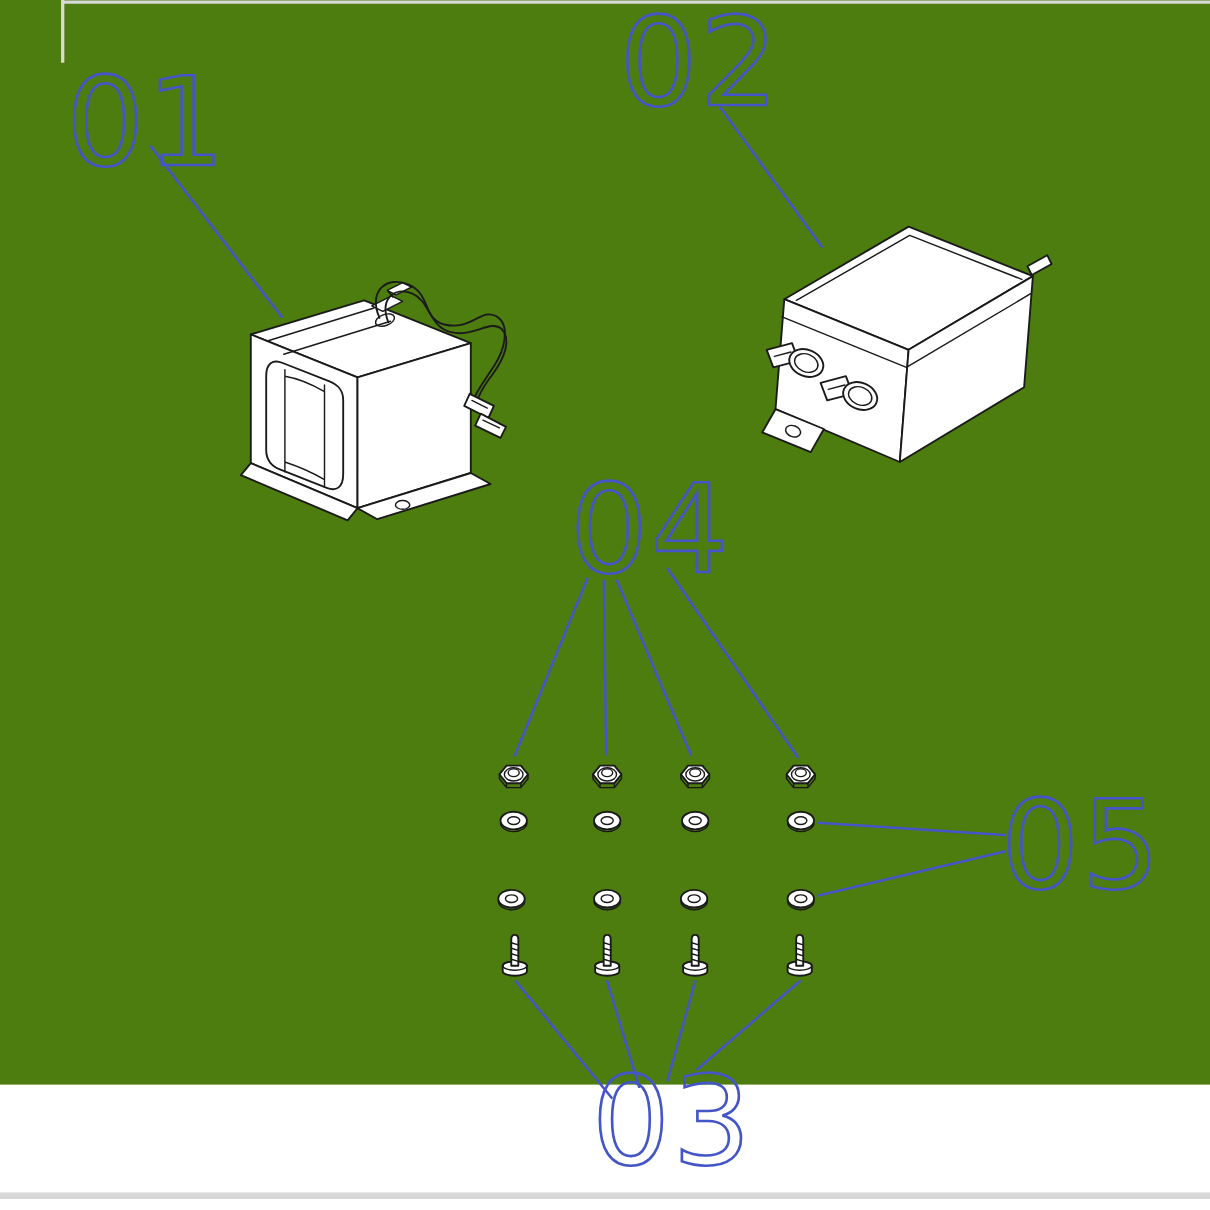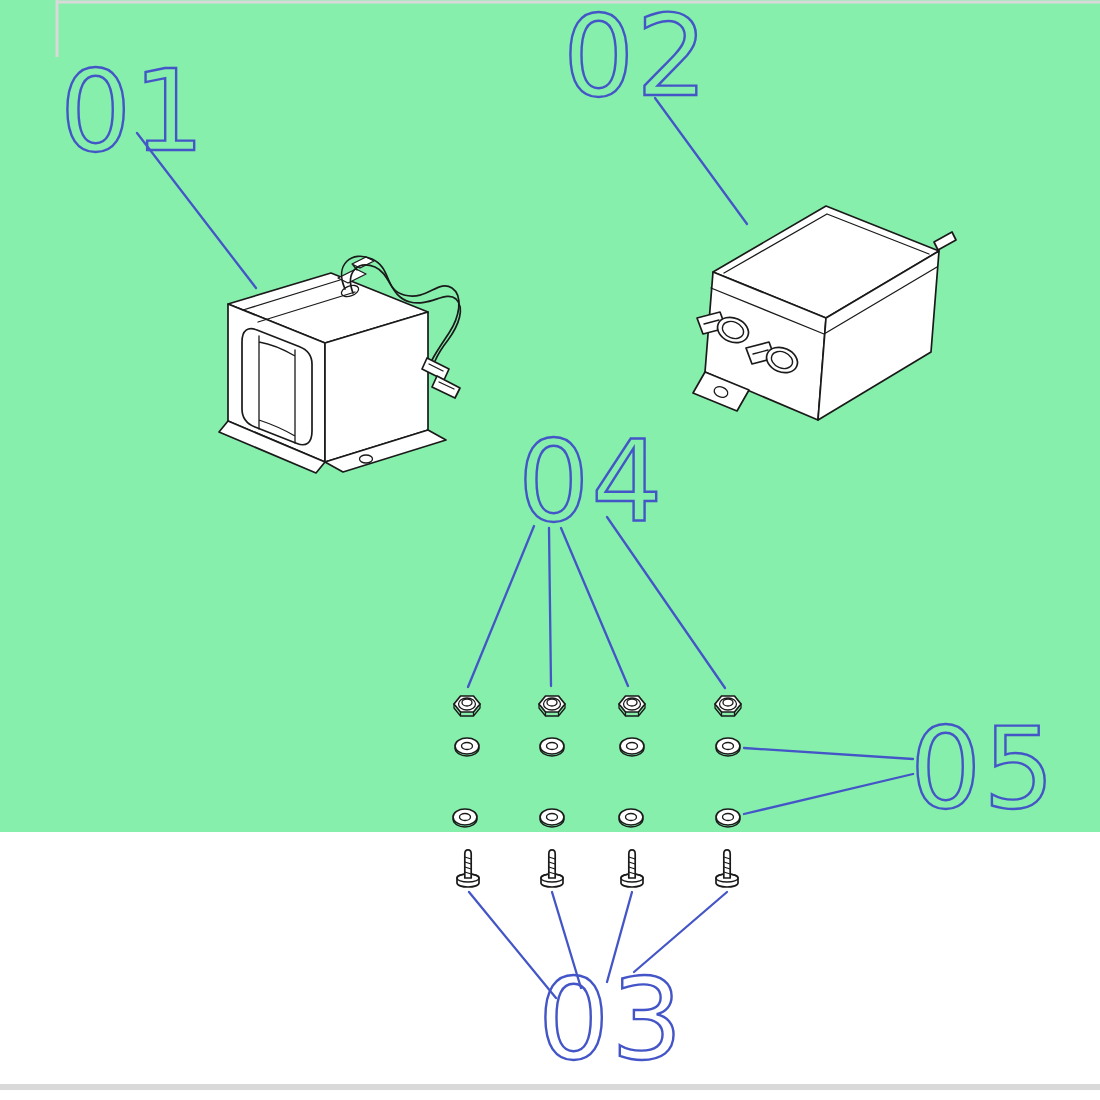--- a/index.html
+++ b/index.html
@@ -7,22 +7,22 @@
     padding: 0;
     background: #ffffff;
     width: 1100px;
     height: 1100px;
     overflow: hidden;
     font-family: "DejaVu Sans", sans-serif;
   }
   .canvas {
     position: relative;
     width: 1100px;
-    height: 832px;
-    background: #86efac;
+    height: 986px;
+    background: #4d7c0f;
   }
   svg { display: block; }
 
   
   .ink {
     stroke: var(--line, #1a1a1a);
     fill: none;
     stroke-width: 1.7;
     stroke-linejoin: round;
     stroke-linecap: round;

